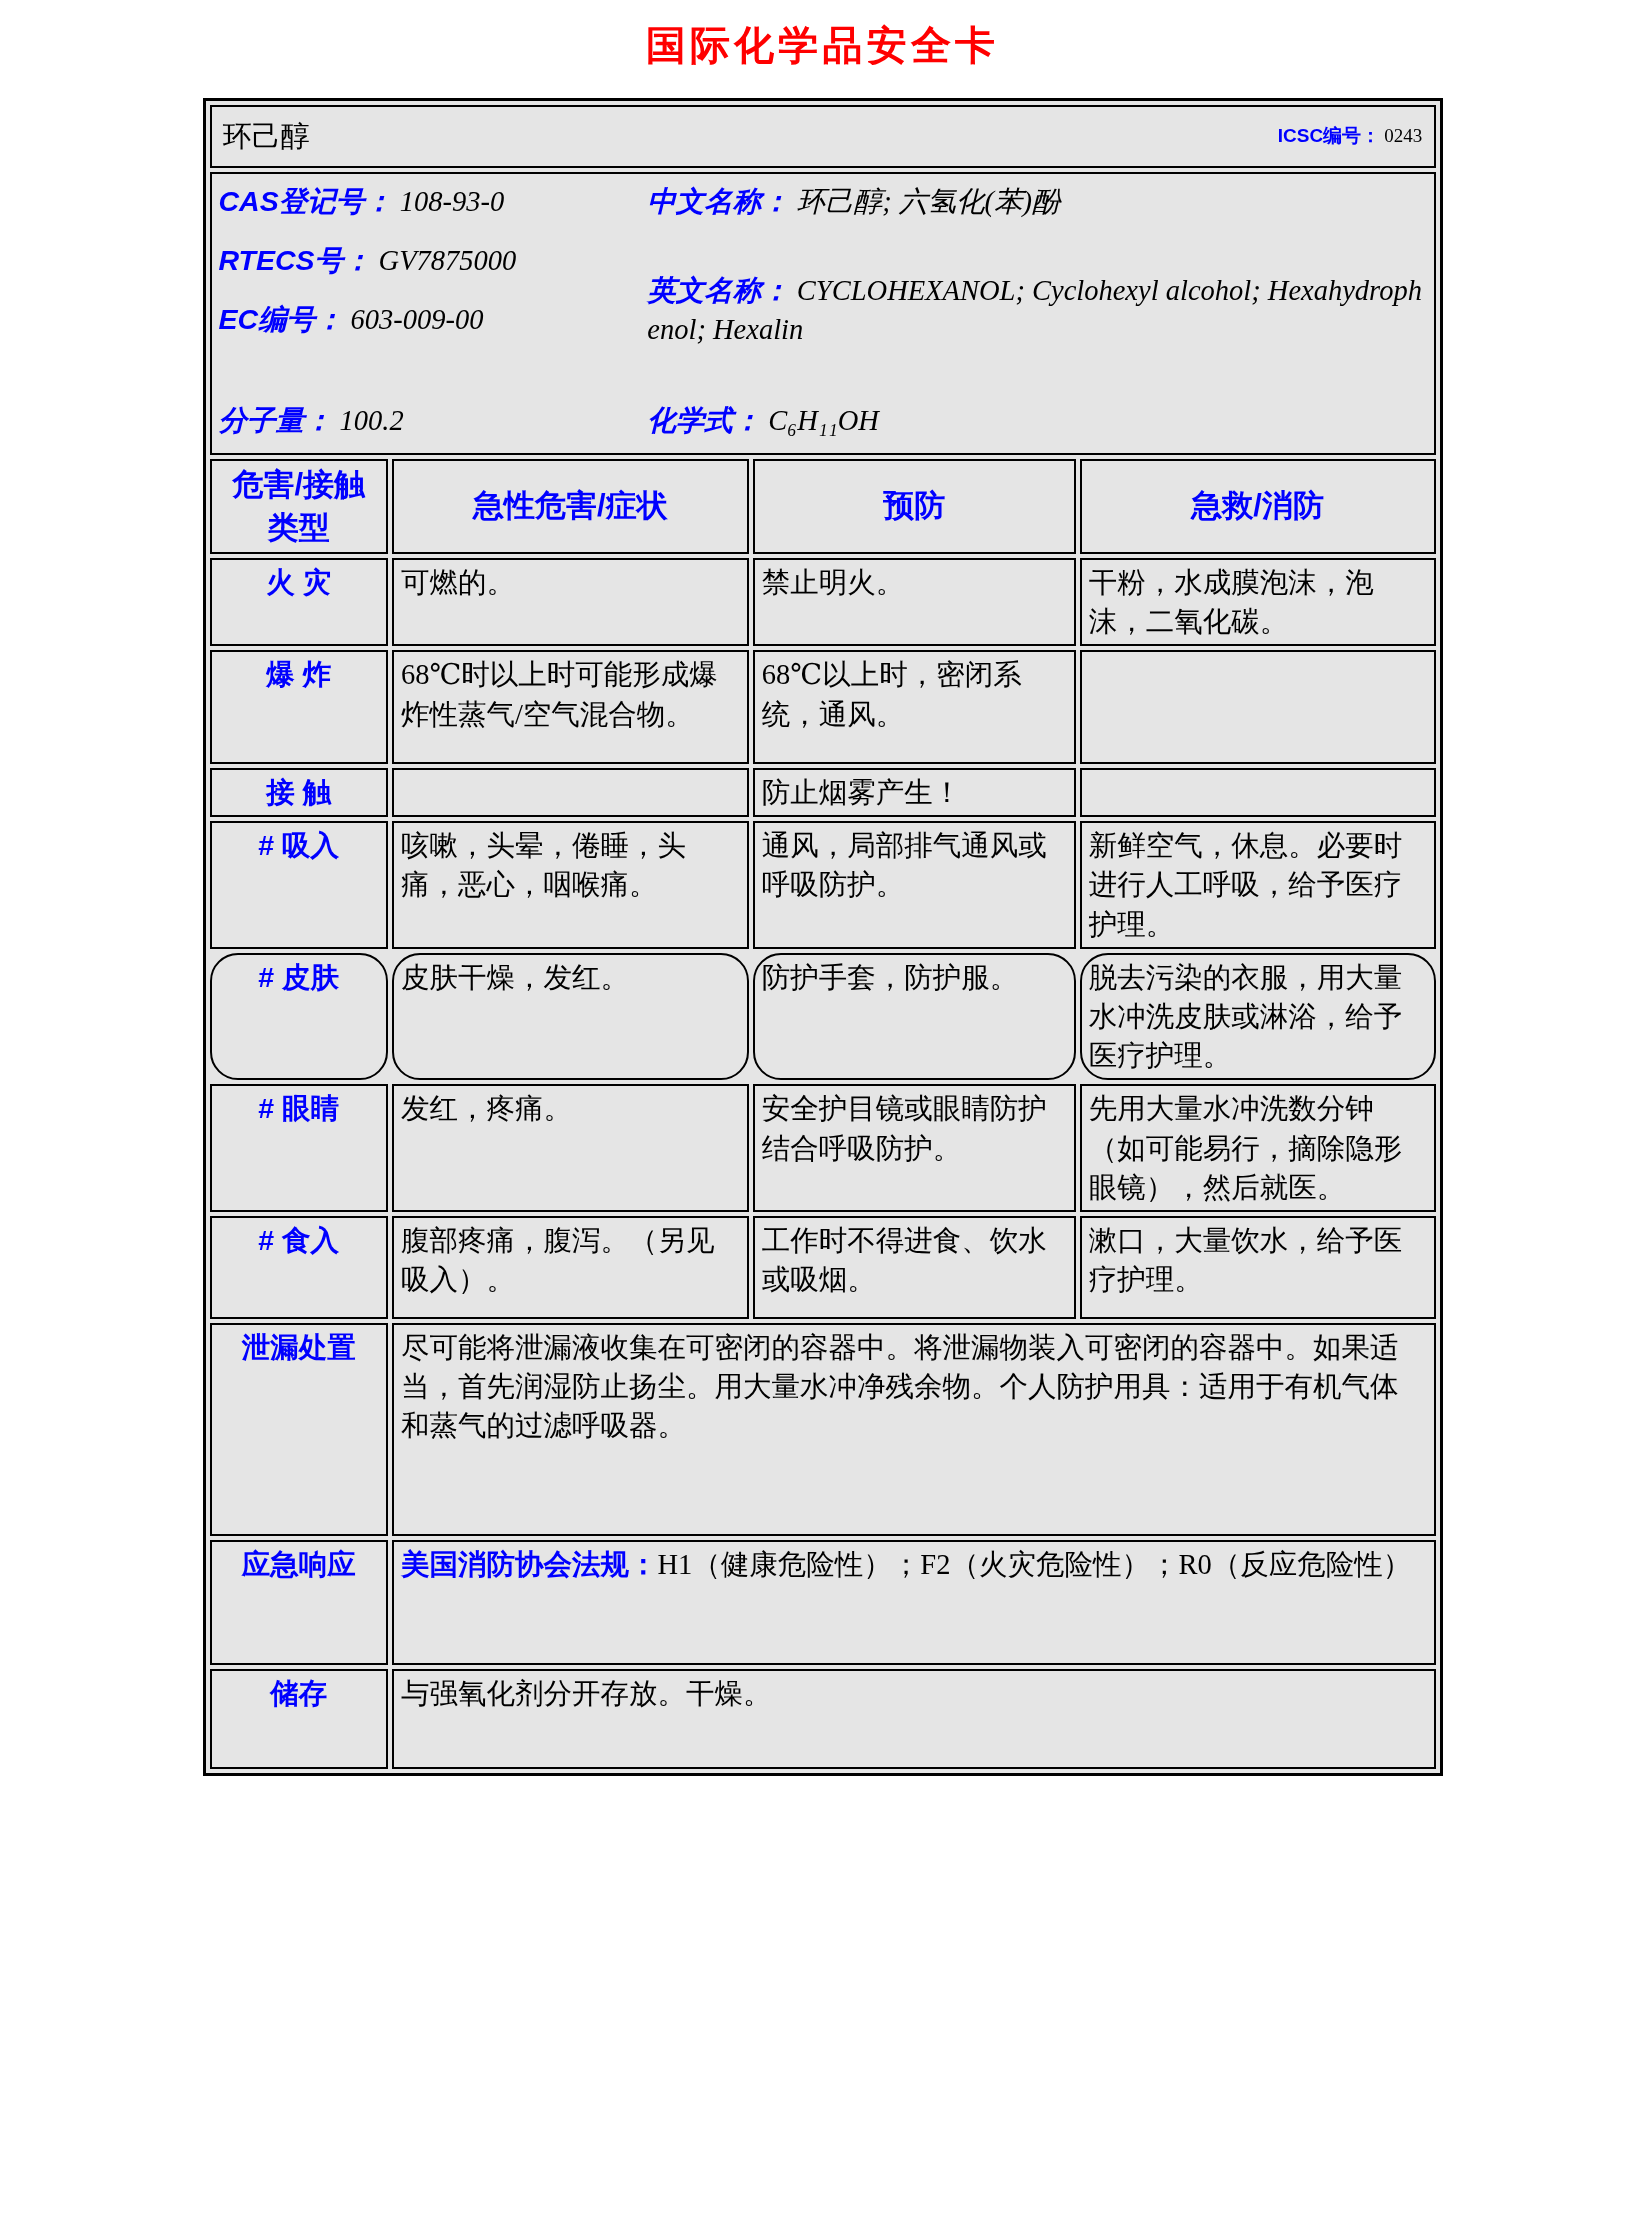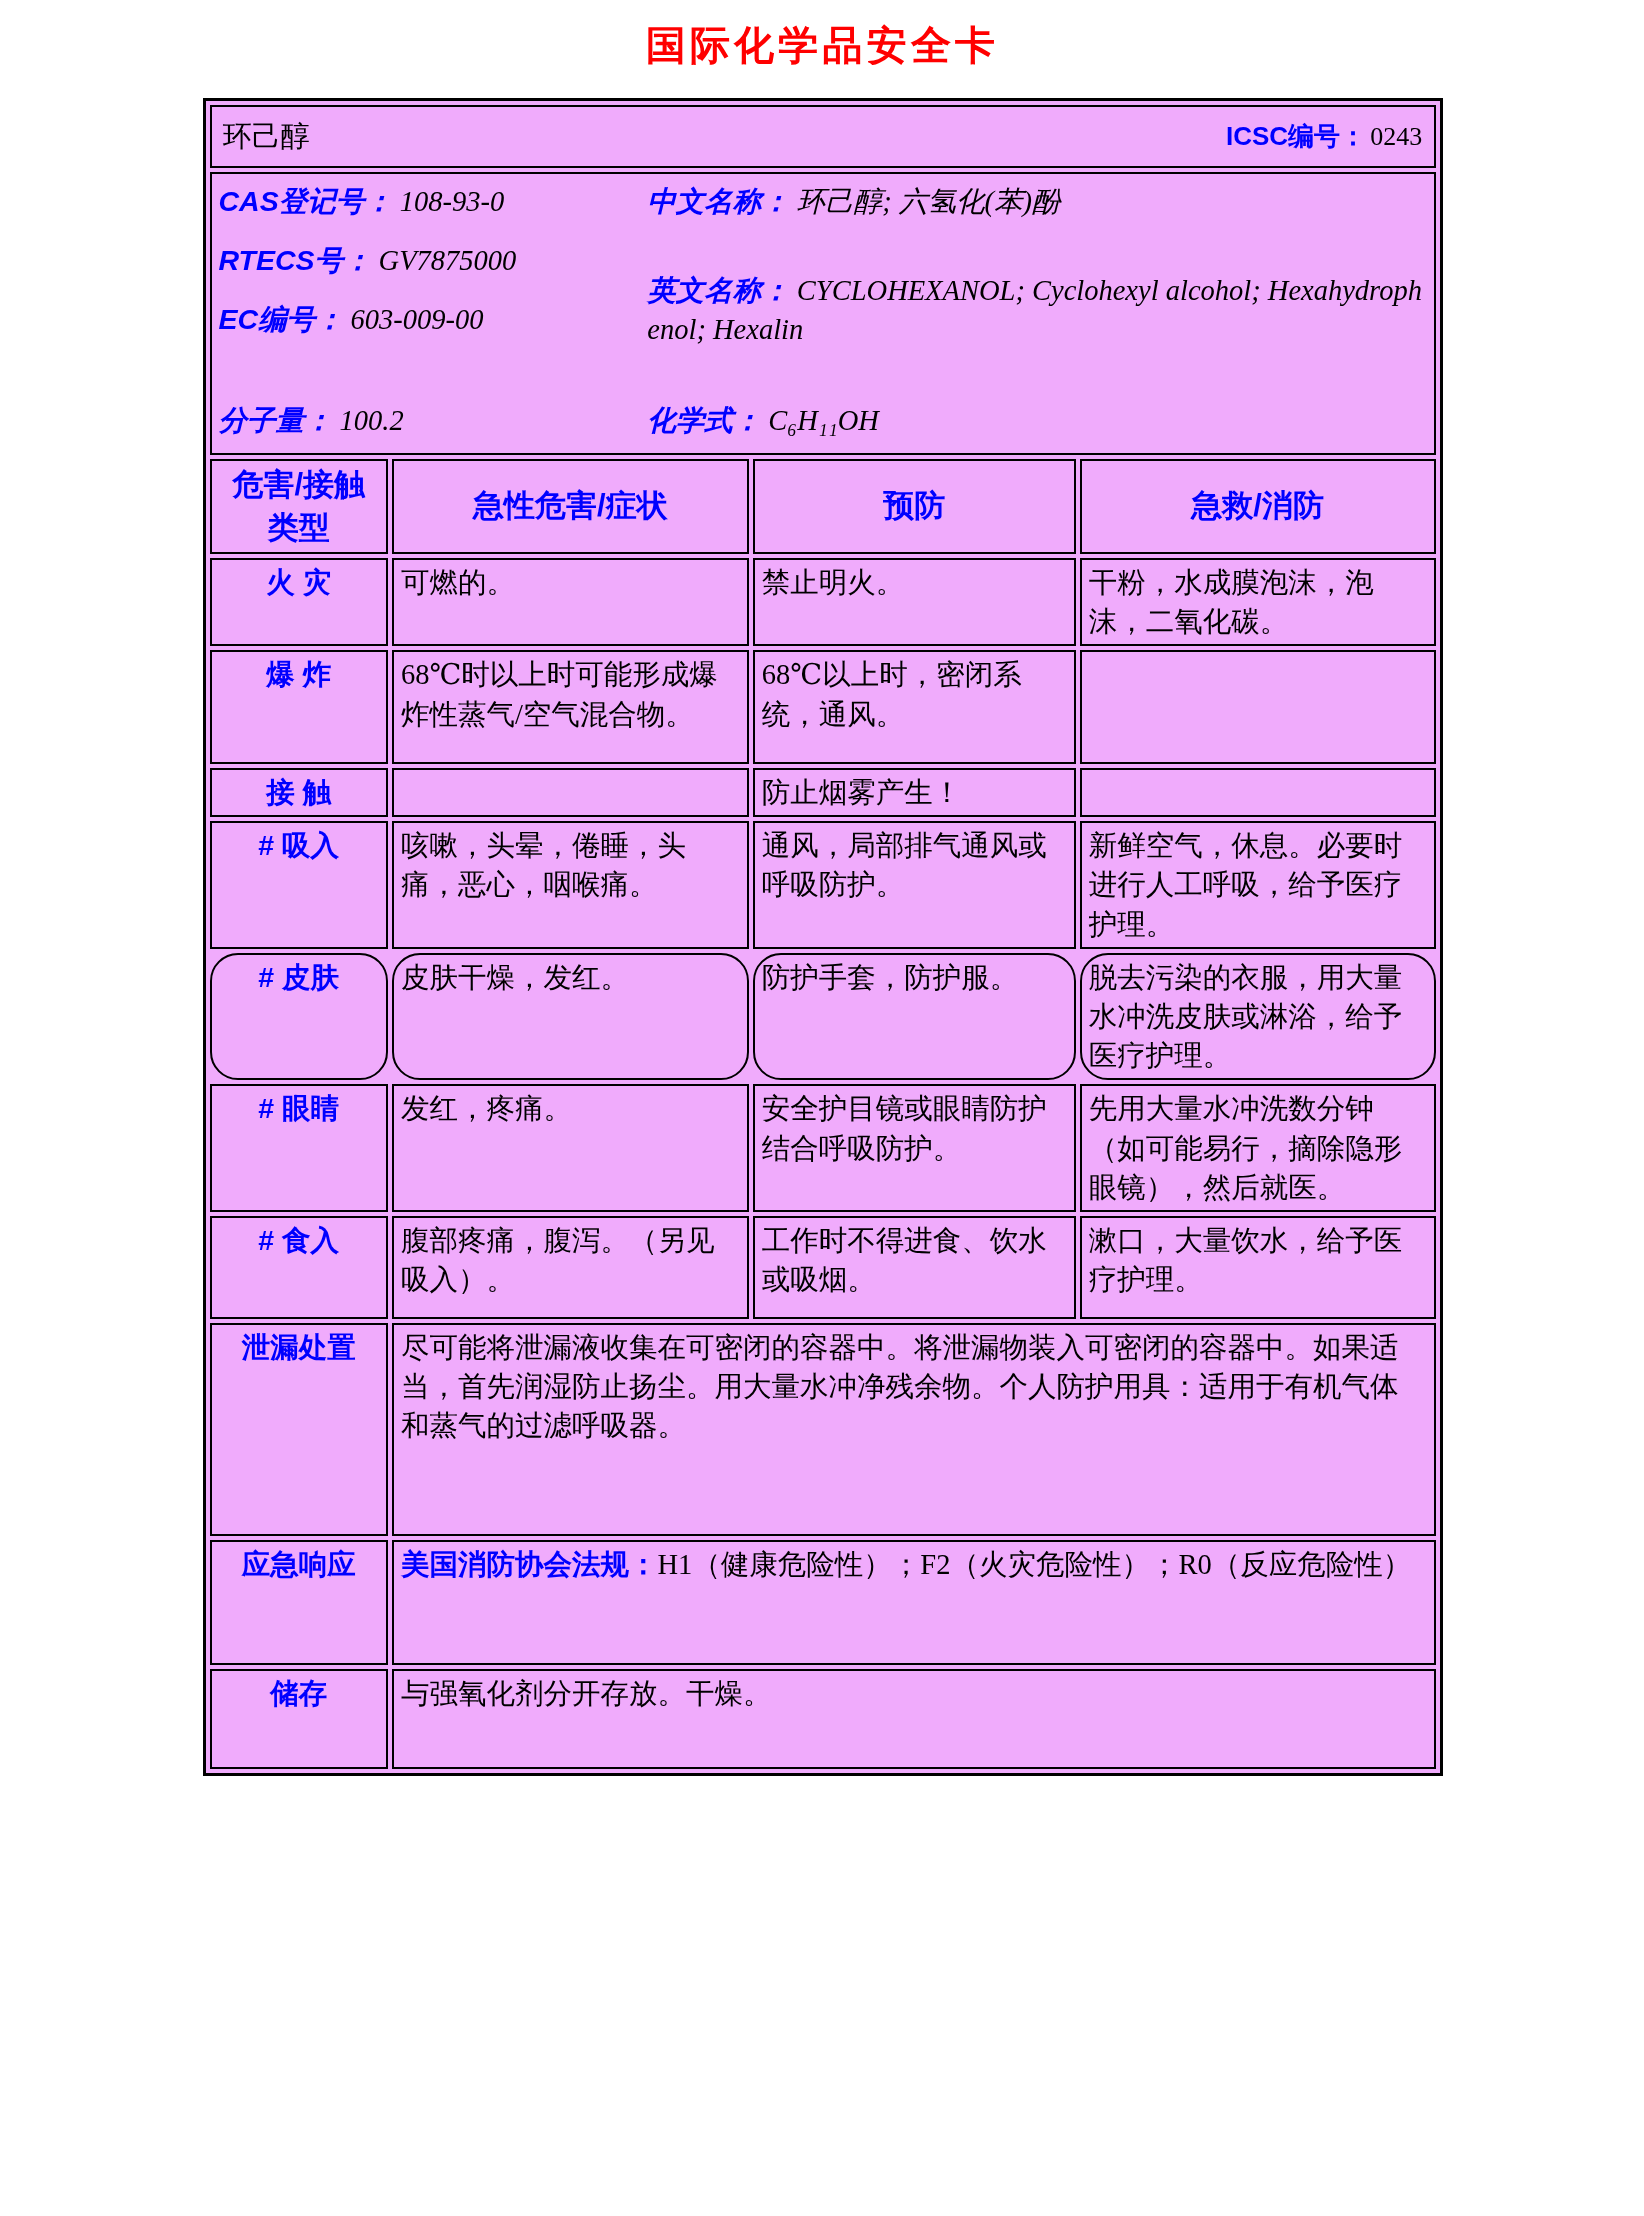--- a/index.html
+++ b/index.html
@@ -25,21 +25,21 @@
   }
 
   
   table.card {
     width: 1240px;
     margin: 25px auto 0 auto;
     border: 3.5px solid #000000;
     border-collapse: separate;
     border-spacing: 4.2px;
     table-layout: fixed;
-    background: #f0abfc;
+    background: #e5e5e5;
   }
   table.card td {
     border: 2.1px solid #000000;
     padding: 2.8px 7px;
     vertical-align: top;
     font-size: 28.5px;
     line-height: 1.38;
     word-break: break-all;
     overflow: hidden;
   }
@@ -47,21 +47,21 @@
   .blue-label {
     color: #0000ff;
     font-weight: bold;
     font-family: "Liberation Sans", "DejaVu Sans", sans-serif;
   }
 
   
   tr.r-head td { height: 63px; vertical-align: middle; }
   .head-flex { display: flex; justify-content: space-between; align-items: center; padding: 0 4.2px; }
   .head-flex .substance { font-size: 29px; }
-  .head-flex .icsc { font-size: 26px; }
+  .head-flex .icsc { font-size: 19px; }
   .head-flex .icsc .num { color: #000; font-weight: normal; font-family: "Liberation Serif", "DejaVu Serif", serif; margin-left: 4.2px; }
 
   
   tr.r-info td { height: 283px; font-style: italic; }
   .info-flex { display: flex; min-height: 272px; }
   .id-col { display: flex; flex-direction: column; }
   .id-left  { width: 35.5%; }
   .id-right { width: 64.5%; }
   .id-line { margin-top: 19.4px; }
   .id-line.first { margin-top: 5.6px; }

